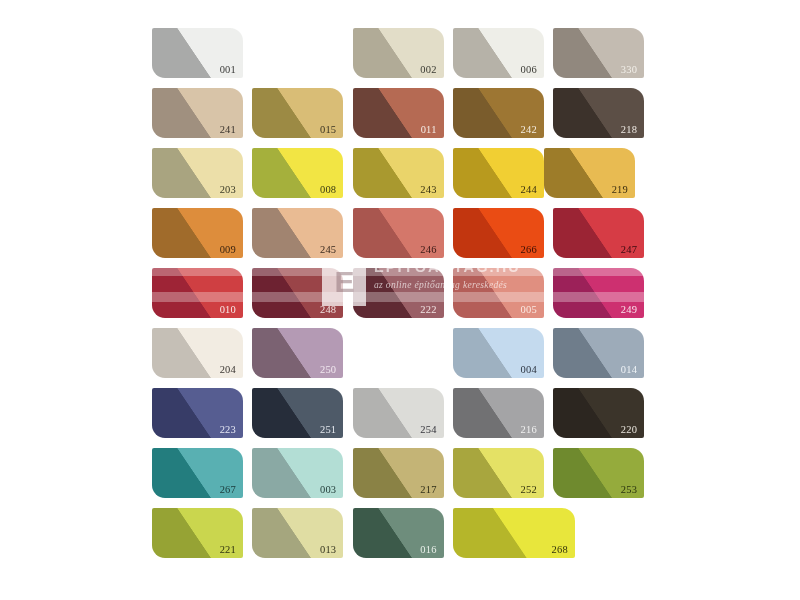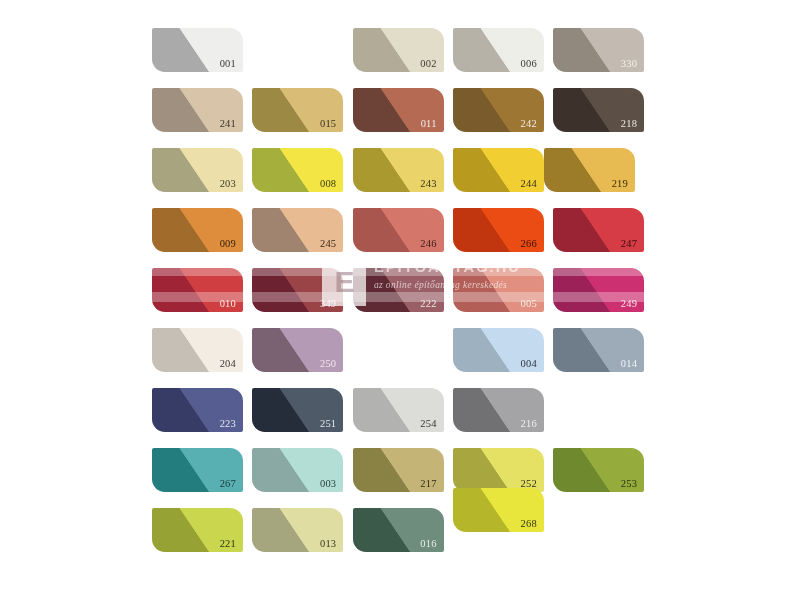--- a/index.html
+++ b/index.html
@@ -28,21 +28,21 @@
     position: absolute;
     left: 152px;
     top: 28px;
     width: 492px;
     height: 540px;
   }
 
   .swatch {
     position: absolute;
     width: 91px;
-    height: 44px;
+    height: 50px;
     border-top-right-radius: 13px;
     border-bottom-left-radius: 13px;
     border-top-left-radius: 2px;
     border-bottom-right-radius: 2px;
     overflow: hidden;
   }
 
   .swatch-fill {
     position: absolute;
     inset: 0;
@@ -199,21 +199,21 @@
       <div class="swatch" style="left: 401.2px; top: 180px;">
         <div class="swatch-fill" style="background: linear-gradient(56deg, rgb(155, 36, 52) 0%, rgb(155, 36, 52) 47%, rgb(214, 60, 69) 47.6%, rgb(214, 60, 69) 100%);"></div>
         <span class="swatch-code" style="color: rgb(58, 10, 16);">247</span>
       </div>
       <div class="swatch" style="left: 0px; top: 240px;">
         <div class="swatch-fill" style="background: linear-gradient(56deg, rgb(158, 36, 54) 0%, rgb(158, 36, 54) 47%, rgb(207, 63, 66) 47.6%, rgb(207, 63, 66) 100%);"></div>
         <span class="swatch-code" style="color: rgb(246, 233, 231);">010</span>
       </div>
       <div class="swatch" style="left: 100.3px; top: 240px;">
         <div class="swatch-fill" style="background: linear-gradient(56deg, rgb(109, 34, 49) 0%, rgb(109, 34, 49) 47%, rgb(154, 68, 72) 47.6%, rgb(154, 68, 72) 100%);"></div>
-        <span class="swatch-code" style="color: rgb(242, 226, 224);">349</span>
+        <span class="swatch-code" style="color: rgb(242, 226, 224);">248</span>
       </div>
       <div class="swatch" style="left: 200.6px; top: 240px;">
         <div class="swatch-fill" style="background: linear-gradient(56deg, rgb(95, 42, 51) 0%, rgb(95, 42, 51) 47%, rgb(154, 95, 102) 47.6%, rgb(154, 95, 102) 100%);"></div>
         <span class="swatch-code" style="color: rgb(242, 228, 228);">222</span>
       </div>
       <div class="swatch" style="left: 300.9px; top: 240px;">
         <div class="swatch-fill" style="background: linear-gradient(56deg, rgb(180, 94, 88) 0%, rgb(180, 94, 88) 47%, rgb(224, 143, 128) 47.6%, rgb(224, 143, 128) 100%);"></div>
         <span class="swatch-code" style="color: rgb(250, 233, 226);">005</span>
       </div>
       <div class="swatch" style="left: 401.2px; top: 240px;">
@@ -245,20 +245,24 @@
         <span class="swatch-code" style="color: rgb(228, 232, 238);">251</span>
       </div>
       <div class="swatch" style="left: 200.6px; top: 360px;">
         <div class="swatch-fill" style="background: linear-gradient(56deg, rgb(178, 178, 176) 0%, rgb(178, 178, 176) 47%, rgb(220, 220, 216) 47.6%, rgb(220, 220, 216) 100%);"></div>
         <span class="swatch-code" style="color: rgb(52, 52, 58);">254</span>
       </div>
       <div class="swatch" style="left: 300.9px; top: 360px;">
         <div class="swatch-fill" style="background: linear-gradient(56deg, rgb(113, 113, 115) 0%, rgb(113, 113, 115) 47%, rgb(164, 164, 166) 47.6%, rgb(164, 164, 166) 100%);"></div>
         <span class="swatch-code" style="color: rgb(240, 240, 240);">216</span>
       </div>
+      <div class="swatch" style="left: 401.2px; top: 360px;">
+        <div class="swatch-fill" style="background: linear-gradient(56deg, rgb(44, 38, 32) 0%, rgb(44, 38, 32) 47%, rgb(59, 52, 42) 47.6%, rgb(59, 52, 42) 100%);"></div>
+        <span class="swatch-code" style="color: rgb(232, 228, 220);">220</span>
+      </div>
       <div class="swatch" style="left: 0px; top: 420px;">
         <div class="swatch-fill" style="background: linear-gradient(56deg, rgb(35, 125, 126) 0%, rgb(35, 125, 126) 47%, rgb(89, 176, 178) 47.6%, rgb(89, 176, 178) 100%);"></div>
         <span class="swatch-code" style="color: rgb(26, 58, 58);">267</span>
       </div>
       <div class="swatch" style="left: 100.3px; top: 420px;">
         <div class="swatch-fill" style="background: linear-gradient(56deg, rgb(138, 169, 164) 0%, rgb(138, 169, 164) 47%, rgb(179, 222, 213) 47.6%, rgb(179, 222, 213) 100%);"></div>
         <span class="swatch-code" style="color: rgb(38, 64, 60);">003</span>
       </div>
       <div class="swatch" style="left: 200.6px; top: 420px;">
         <div class="swatch-fill" style="background: linear-gradient(56deg, rgb(138, 130, 69) 0%, rgb(138, 130, 69) 47%, rgb(196, 180, 118) 47.6%, rgb(196, 180, 118) 100%);"></div>
@@ -277,21 +281,21 @@
         <span class="swatch-code" style="color: rgb(46, 51, 16);">221</span>
       </div>
       <div class="swatch" style="left: 100.3px; top: 480px;">
         <div class="swatch-fill" style="background: linear-gradient(56deg, rgb(165, 166, 126) 0%, rgb(165, 166, 126) 47%, rgb(224, 221, 163) 47.6%, rgb(224, 221, 163) 100%);"></div>
         <span class="swatch-code" style="color: rgb(52, 52, 31);">013</span>
       </div>
       <div class="swatch" style="left: 200.6px; top: 480px;">
         <div class="swatch-fill" style="background: linear-gradient(56deg, rgb(60, 90, 74) 0%, rgb(60, 90, 74) 47%, rgb(110, 141, 124) 47.6%, rgb(110, 141, 124) 100%);"></div>
         <span class="swatch-code" style="color: rgb(232, 239, 233);">016</span>
       </div>
-      <div class="swatch" style="left: 300.9px; top: 460px;">
+      <div class="swatch" style="left: 300.9px; top: 480px; padding-left: 31px;">
         <div class="swatch-fill" style="background: linear-gradient(56deg, rgb(181, 182, 42) 0%, rgb(181, 182, 42) 47%, rgb(232, 230, 60) 47.6%, rgb(232, 230, 60) 100%);"></div>
         <span class="swatch-code" style="color: rgb(51, 51, 12);">268</span>
       </div>
     </div>
 
   <div class="wm-band" style="left:152px; top:265px; width:492px; height:11px;"></div>
   <div class="wm-band" style="left:152px; top:292px; width:492px; height:10px;"></div>
 
   <div id="watermark">
     <div id="watermark-logo">

